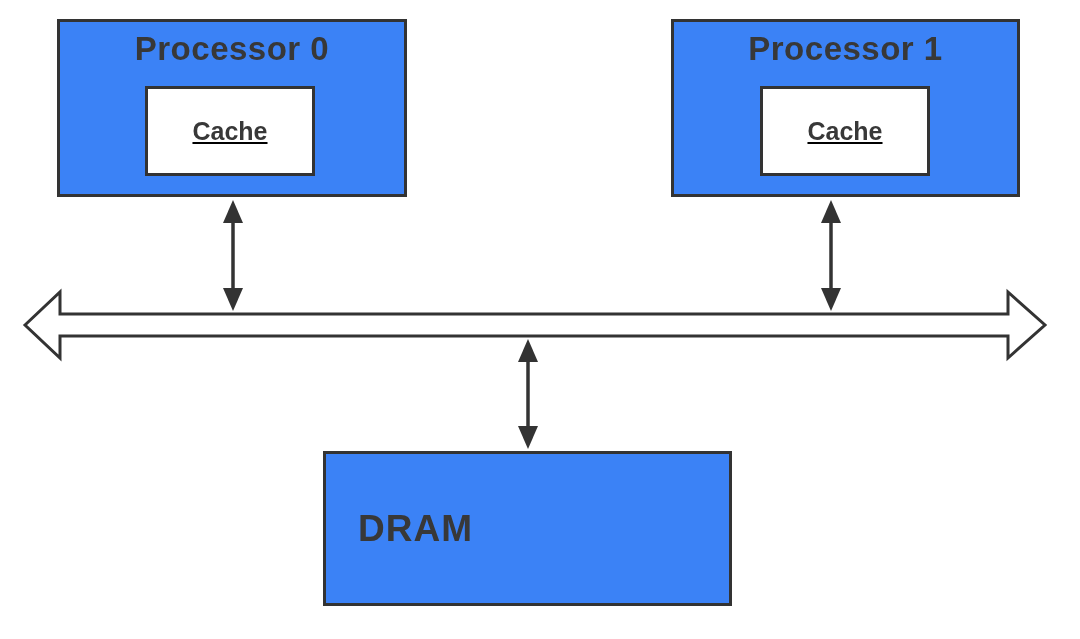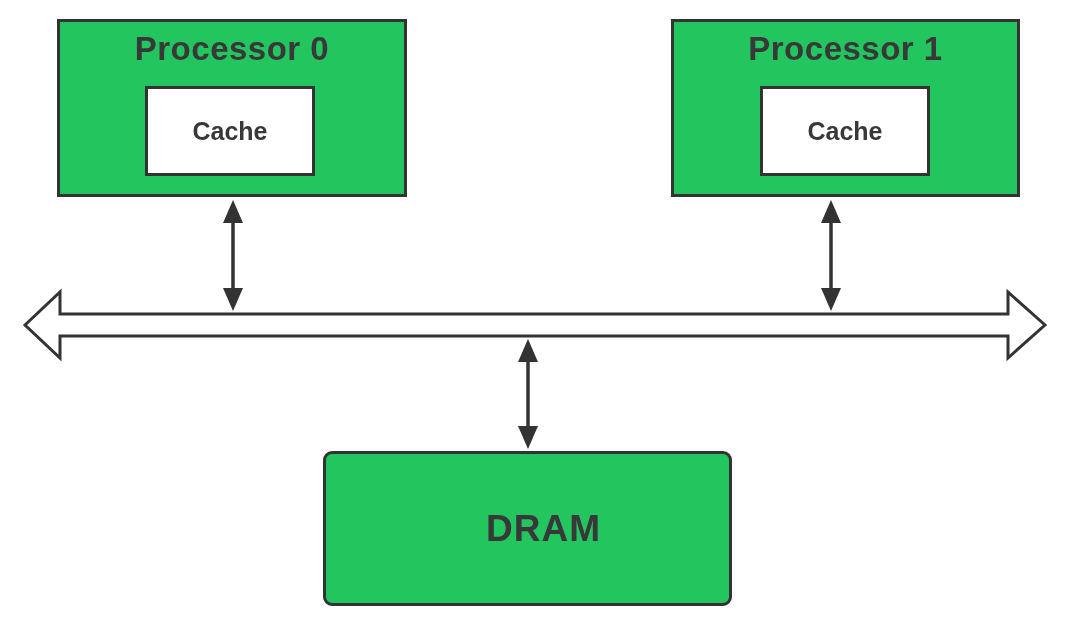--- a/index.html
+++ b/index.html
@@ -12,21 +12,21 @@
     width: 1080px;
     height: 639px;
     background: #ffffff;
     font-family: "Liberation Sans", sans-serif;
     overflow: hidden;
   }
   .node {
     position: absolute;
     box-sizing: border-box;
     border: 3px solid #333333;
-    background: #22c55e;
+    background: #3b82f6;
     padding-left: 32px;
   }
   .proc-box {
     width: 350px;
     height: 178px;
     top: 19px;
   }
   .proc-label {
     position: absolute;
     top: 8px;
@@ -42,35 +42,34 @@
     position: absolute;
     box-sizing: border-box;
     border: 3px solid #333333;
     background: #ffffff;
     width: 170px;
     height: 90px;
     top: 64px; 
     display: flex;
     align-items: center;
     justify-content: center;
+    text-decoration: underline;
   }
   .cache-label {
     font-size: 25px;
     font-weight: bold;
     color: #383838;
   }
   .dram-box {
     left: 323px;
     top: 451px;
     width: 409px;
     height: 155px;
     display: flex;
     align-items: center;
-    justify-content: center;
-    border-radius: 9px;
   }
   .dram-label {
     font-size: 37px;
     font-weight: bold;
     color: #383838;
     letter-spacing: 1px;
   }
   svg.overlay {
     position: absolute;
     left: 0;

